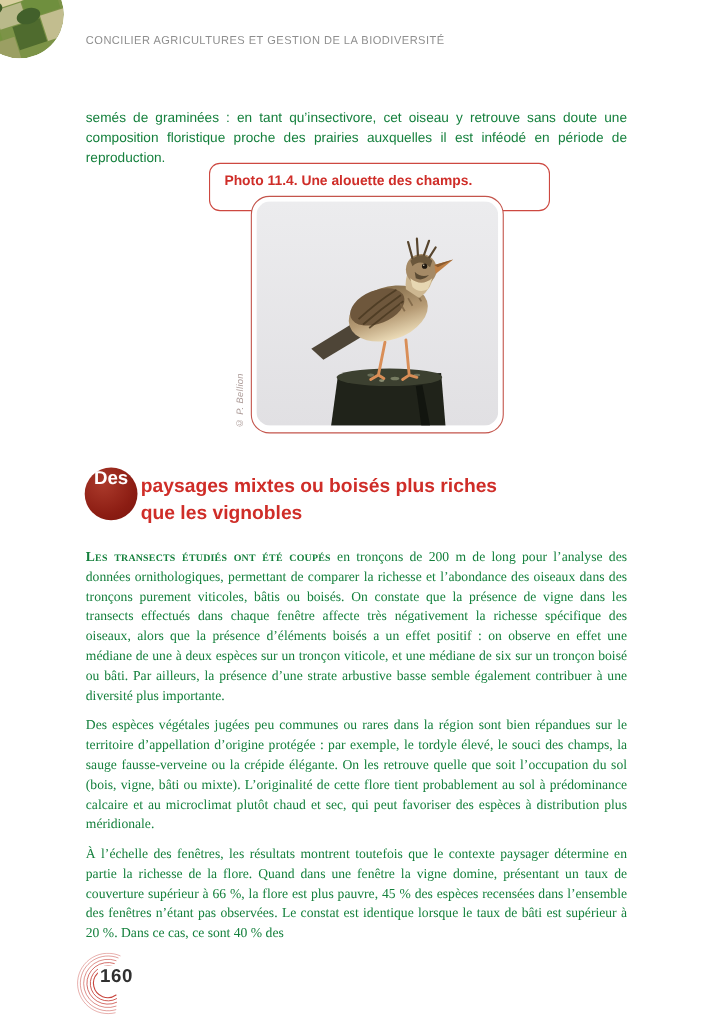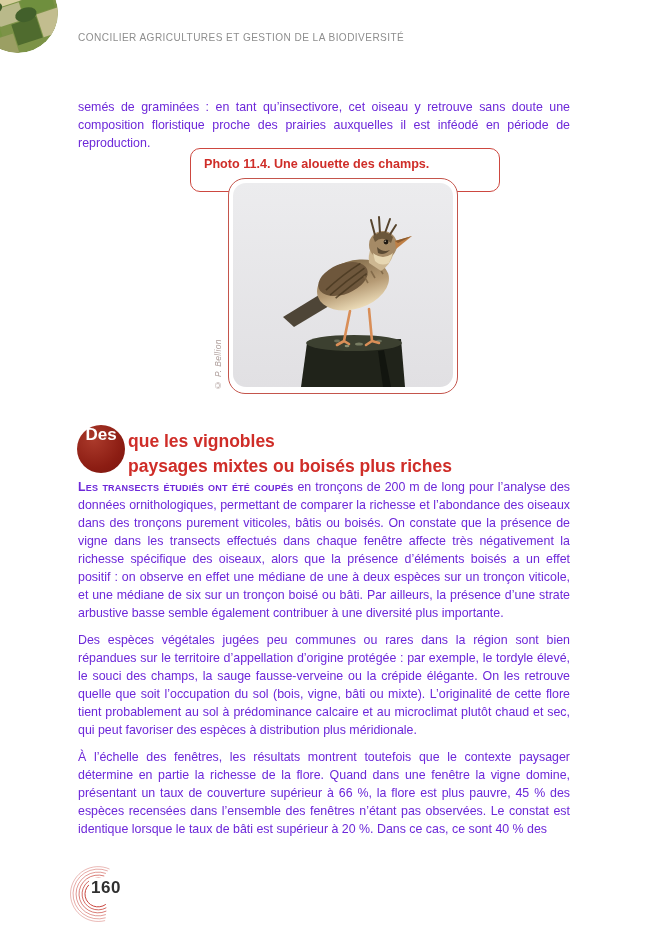--- a/index.html
+++ b/index.html
@@ -7,23 +7,23 @@
     position:relative;width:650px;height:942px;background:#ffffff;overflow:hidden;
     font-family:"Liberation Sans",sans-serif;color:#3f3f3f;
   }
   
   .corner-photo{position:absolute;left:-22px;top:-27px;width:80px;height:80px;border-radius:50%;overflow:hidden;}
   .header-title{
     position:absolute;left:78px;top:31px;font-size:10.5px;letter-spacing:.45px;color:#8e8e8e;
     transform:scaleX(.96);transform-origin:left top;white-space:nowrap;
   }
   
-  .bodycopy{font-size:12.4px;line-height:18px;text-align:justify;color:#6d28d9;}
+  .bodycopy{font-size:12.4px;line-height:18px;text-align:justify;color:#15803d;}
   .intro{position:absolute;left:78px;top:86px;width:492px;}
-  .column{position:absolute;left:78px;top:478px;width:492px;}
+  .column{position:absolute;left:78px;top:497px;width:492px;font-family:Liberation Serif, serif;}
   .column p{margin:0 0 9px 0;}
   .lead{font-variant:small-caps;font-weight:bold;letter-spacing:.2px;}
   
   .caption-box{
     position:absolute;left:190px;top:148px;width:310px;height:44px;background:#ffffff;
     border:1.6px solid #cd4840;border-radius:10px;box-sizing:border-box;z-index:1;
   }
   .caption-text{display:block;padding:8px 8px 0 13px;font-size:12.6px;font-weight:bold;color:#cf2d28;}
   .photo-frame{
     position:absolute;left:228px;top:178px;width:230px;height:216px;background:#ffffff;
@@ -150,22 +150,22 @@
       </svg>
     </div>
   </div>
 
   <div class="credit">© P. Bellion</div>
 
   <div class="badge">
     <span>Des</span>
   </div>
   <div class="section-title">
+    <div>paysages mixtes ou boisés plus riches</div>
     <div>que les vignobles</div>
-    <div>paysages mixtes ou boisés plus riches</div>
   </div>
 
   <div class="column bodycopy">
     <p><span class="lead">Les transects étudiés ont été coupés</span><span> en tronçons de 200 m de long pour l’analyse des données ornithologiques, permettant de comparer la richesse et l’abondance des oiseaux dans des tronçons purement viticoles, bâtis ou boisés. On constate que la présence de vigne dans les transects effectués dans chaque fenêtre affecte très négativement la richesse spécifique des oiseaux, alors que la présence d’éléments boisés a un effet positif : on observe en effet une médiane de une à deux espèces sur un tronçon viticole, et une médiane de six sur un tronçon boisé ou bâti. Par ailleurs, la présence d’une strate arbustive basse semble également contribuer à une diversité plus importante.</span></p>
     <p>Des espèces végétales jugées peu communes ou rares dans la région sont bien répandues sur le territoire d’appellation d’origine protégée : par exemple, le tordyle élevé, le souci des champs, la sauge fausse-verveine ou la crépide élégante. On les retrouve quelle que soit l’occupation du sol (bois, vigne, bâti ou mixte). L’originalité de cette flore tient probablement au sol à prédominance calcaire et au microclimat plutôt chaud et sec, qui peut favoriser des espèces à distribution plus méridionale.</p>
     <p>À l’échelle des fenêtres, les résultats montrent toutefois que le contexte paysager détermine en partie la richesse de la flore. Quand dans une fenêtre la vigne domine, présentant un taux de couverture supérieur à 66 %, la flore est plus pauvre, 45 % des espèces recensées dans l’ensemble des fenêtres n’étant pas observées. Le constat est identique lorsque le taux de bâti est supérieur à 20 %. Dans ce cas, ce sont 40 % des</p>
   </div>
 
   <svg class="footer-swirl" width="66" height="58" viewBox="0 0 66 58">
     <g fill="none" stroke="#c53b33" stroke-linecap="round">

